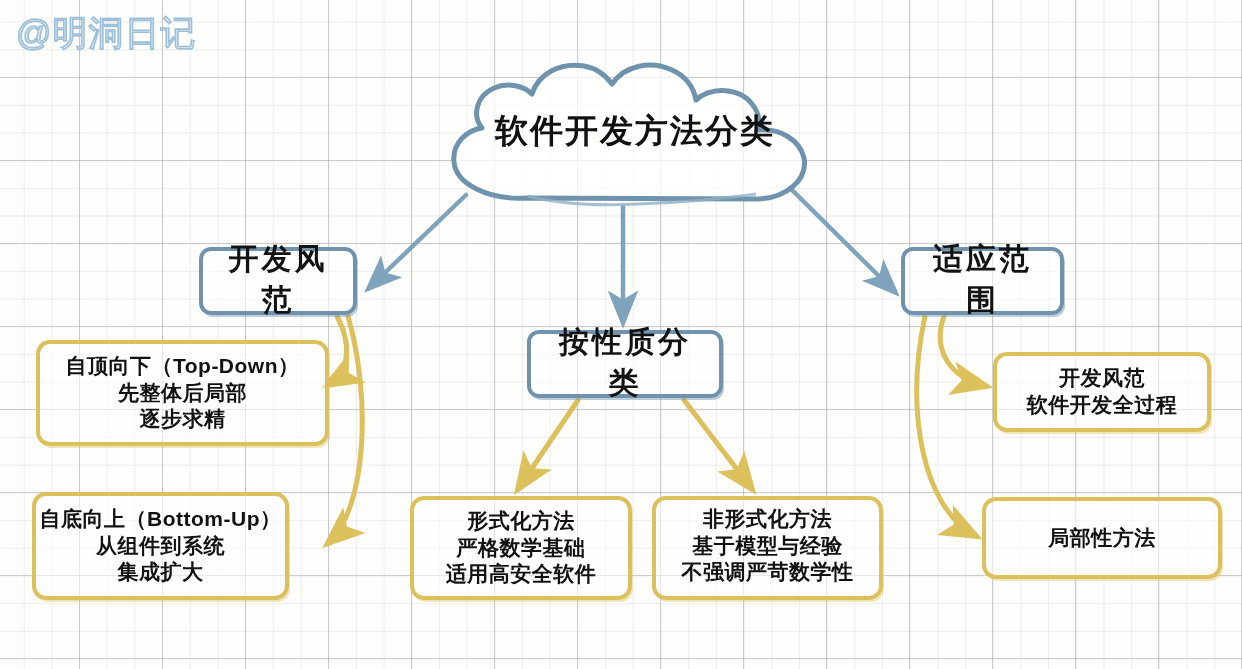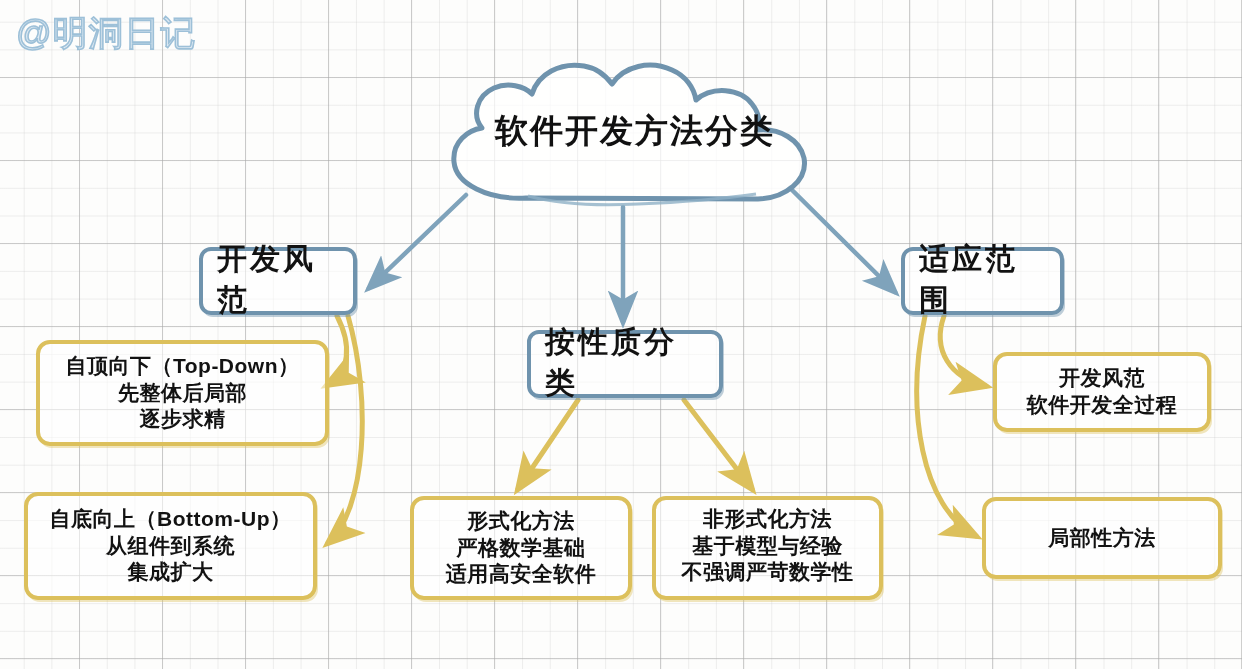--- a/index.html
+++ b/index.html
@@ -48,21 +48,21 @@
   }
 
   
   .node {
     position: absolute;
     box-sizing: border-box;
     display: flex;
     flex-direction: column;
     align-items: center;
     justify-content: center;
-    text-align: left;
+    text-align: center;
     color: #121212;
     background: rgba(255,255,255,0.55);
   }
 
   
   #root-cloud {
     position: absolute;
     left: 428px;
     top: 58px;
     width: 414px;
@@ -108,21 +108,21 @@
     padding: 7px 10px;
   }
   .leaf-box .line { display: block; white-space: nowrap; }
 
   
   #cat-dev-paradigm { left: 199px;  top: 247px; width: 158px; height: 68px; }
   #cat-by-nature    { left: 527px;  top: 330px; width: 196px; height: 68px; }
   #cat-scope        { left: 901px;  top: 247px; width: 163px; height: 68px; }
 
   #leaf-top-down    { left: 36px;   top: 340px; width: 293px; height: 106px; }
-  #leaf-bottom-up   { left: 24px;   top: 492px; width: 293px; height: 108px; }
+  #leaf-bottom-up   { left: 32px;   top: 492px; width: 257px; height: 108px; }
   #leaf-formal      { left: 410px;  top: 496px; width: 222px; height: 104px; }
   #leaf-informal    { left: 652px;  top: 496px; width: 231px; height: 104px; font-family: Liberation Mono, monospace; }
   #leaf-holistic    { left: 993px;  top: 352px; width: 218px; height: 80px; }
   #leaf-local       { left: 982px;  top: 497px; width: 240px; height: 82px; }
 </style>
 </head>
 <body>
 
 <div id="canvas">
 

